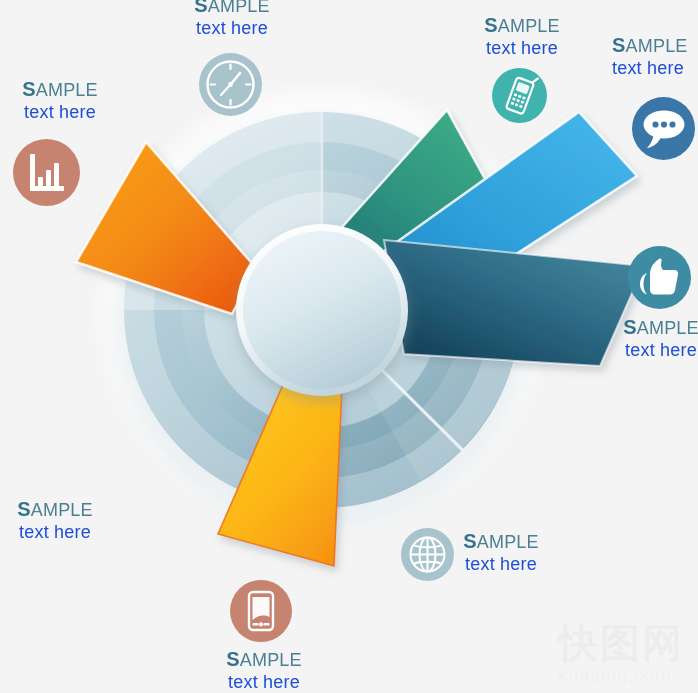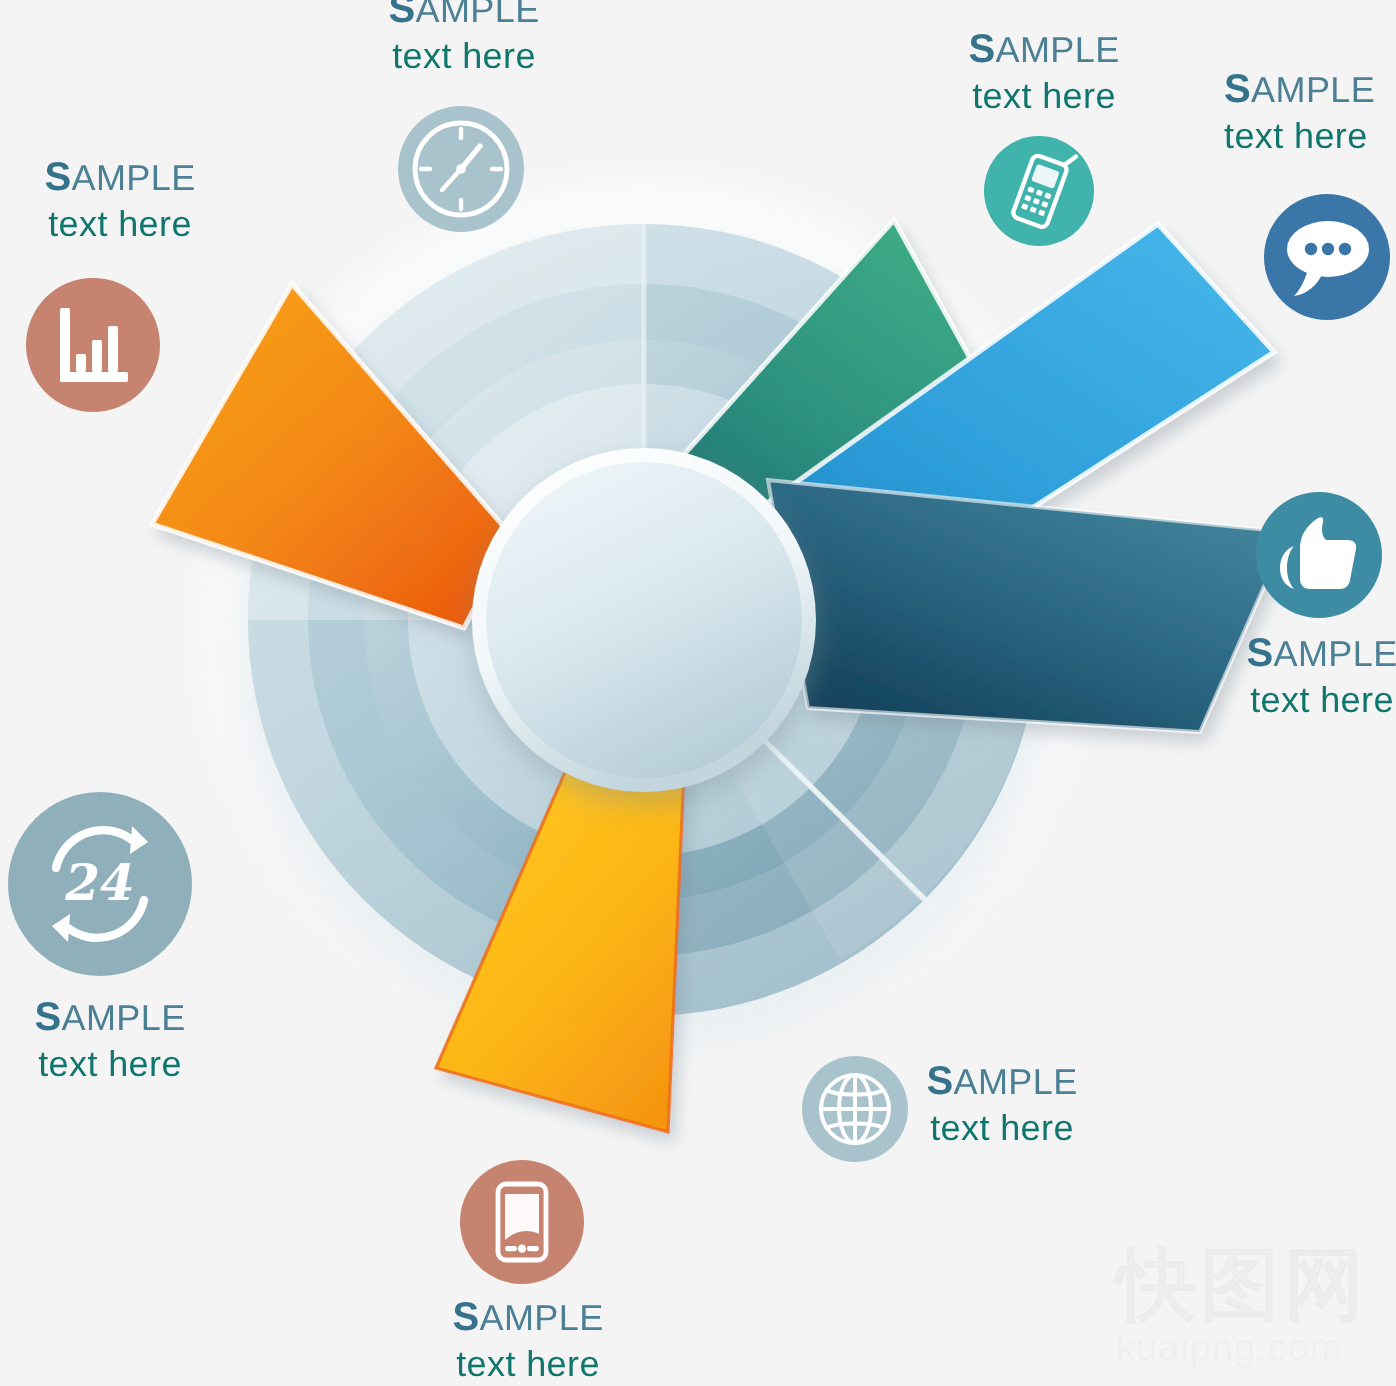--- a/index.html
+++ b/index.html
@@ -45,21 +45,21 @@
   .label .l1 { display: block; font-weight: 400; }
   .label .l1 .cap {
     font-weight: 700;
     color: #35738c;
     font-size: 20px;
   }
   .label .l2 {
     display: block;
     font-weight: 400;
     font-size: 18px;
-    color: #0f766e;
+    color: #1d4ed8;
   }
 
   
   .lbl-chart     { left: 0px;   top: 78px;  width: 120px; }
   .lbl-clock     { left: 172px; top: -6px;  width: 120px; }
   .lbl-phone     { left: 462px; top: 14px;  width: 120px; }
   .lbl-chat      { left: 612px; top: 34px;  width: 100px; text-align: left;}
   .lbl-thumb     { left: 606px; top: 316px; width: 110px; }
   .lbl-globe     { left: 446px; top: 530px; width: 110px; }
   .lbl-mobile    { left: 204px; top: 648px; width: 120px; }
@@ -343,32 +343,20 @@
       <rect x="19" y="12" width="24" height="38" rx="4" fill="none" stroke="#ffffff" stroke-width="2.4"></rect>
       <path d="M22.5,17 L39.5,17 L39.5,37 C33,34 27,36 22.5,40 Z" fill="#ffffff" opacity=".95"></path>
       <g fill="#ffffff">
         <rect x="22.5" y="43" width="6" height="2.6" rx="1.2"></rect>
         <circle cx="31" cy="44.3" r="2.1"></circle>
         <rect x="33.5" y="43" width="6" height="2.6" rx="1.2"></rect>
       </g>
     </svg>
   </span>
 
-  <span class="icon-badge ib-support">
-    <svg viewBox="0 0 92 92" width="92" height="92">
-      <circle cx="46" cy="46" r="46" fill="#8fafbb"></circle>
-      <g fill="none" stroke="#ffffff" stroke-width="4.2" stroke-linecap="round">
-        <path d="M24,38 A24,24 0 0,1 62,24"></path>
-        <path d="M68,54 A24,24 0 0,1 30,68"></path>
-      </g>
-      <path d="M62,17 L70,25 L61,31 Z" fill="#ffffff"></path>
-      <path d="M30,75 L22,67 L31,61 Z" fill="#ffffff"></path>
-      <text x="46" y="54" text-anchor="middle" fill="#ffffff" font-family="DejaVu Serif, serif" font-size="25" font-style="italic" font-weight="700">24</text>
-    </svg>
-  </span>
 
   <div class="label lbl-chart">
     <span class="l1"><span class="cap">S</span><span>AMPLE</span></span>
     <span class="l2">text here</span>
   </div>
 
   <div class="label lbl-clock">
     <span class="l1"><span class="cap">S</span><span>AMPLE</span></span>
     <span class="l2">text here</span>
   </div>

